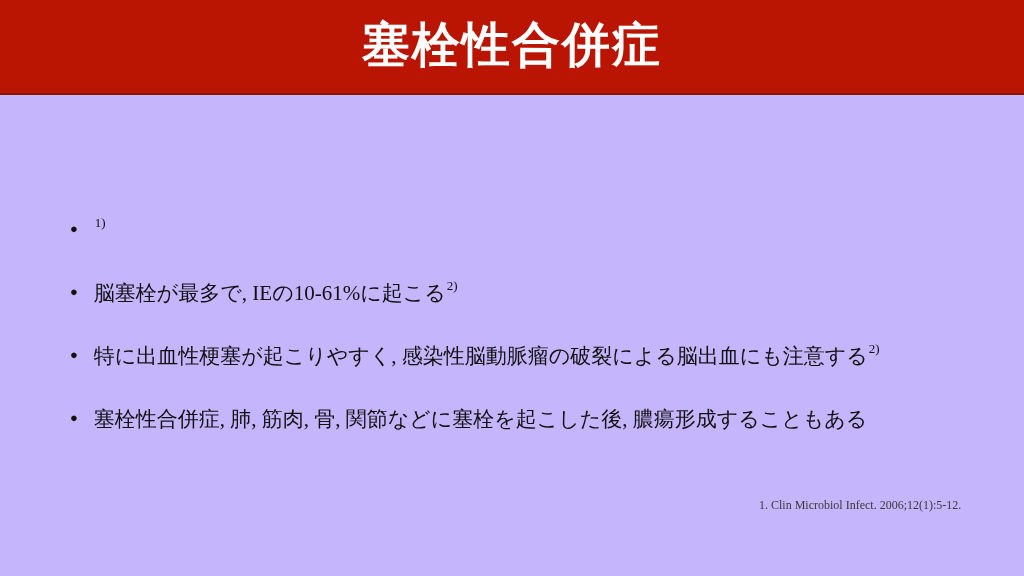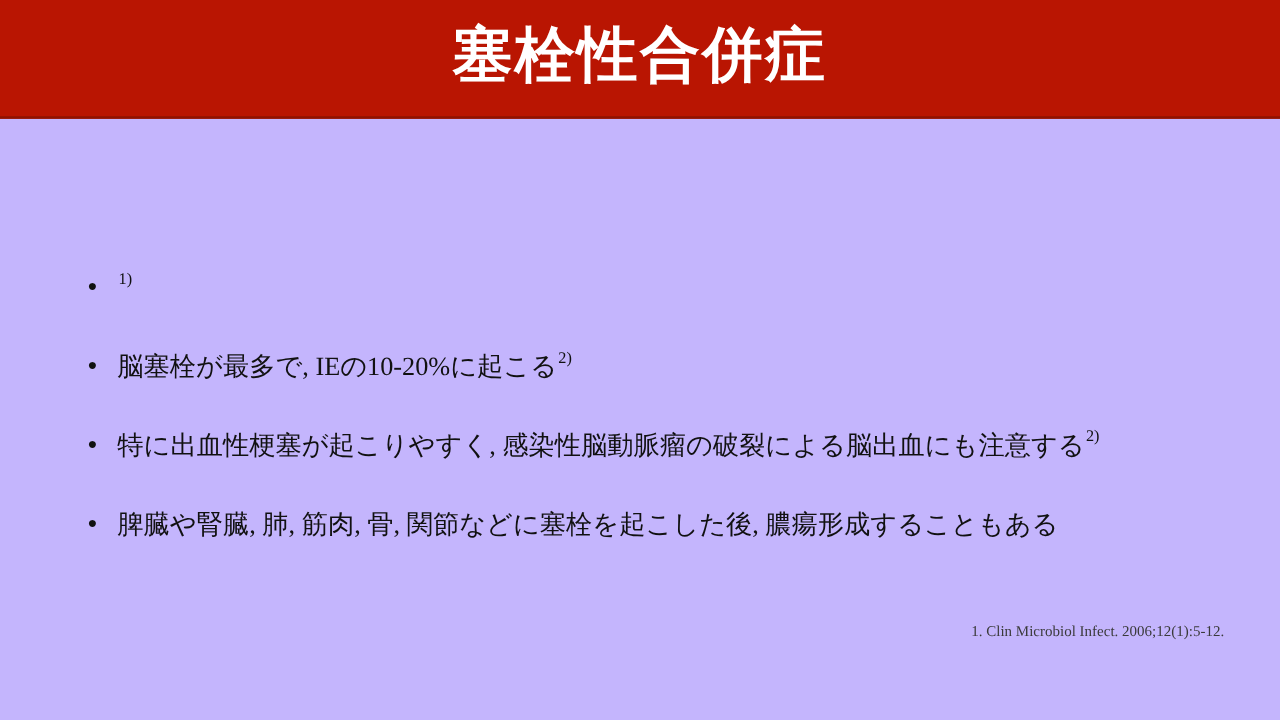--- a/index.html
+++ b/index.html
@@ -63,21 +63,21 @@
   }
   .bullet-sup {
     font-size: 13px;
     vertical-align: super;
     position: relative;
     top: -7px;
     margin-left: 1px;
   }
   .references {
     position: absolute;
-    left: 777px;
+    left: 759px;
     top: 497px;
     font-size: 12px;
     color: #3a3a3a;
     line-height: 17.5px;
     white-space: nowrap;
   }
 </style>
 </head>
 <body>
 
@@ -87,31 +87,31 @@
     <div class="title">塞栓性合併症</div>
   </div>
 
   <ul class="bullets">
     <li>
       <span class="bullet-dot">●</span>
       <span class="bullet-sup">1)</span>
     </li>
     <li>
       <span class="bullet-dot">●</span>
-      <span>脳塞栓が最多で, IEの10-20%に起こる</span>
+      <span>脳塞栓が最多で, IEの10-61%に起こる</span>
       <span class="bullet-sup">2)</span>
     </li>
     <li>
       <span class="bullet-dot">●</span>
       <span>特に出血性梗塞が起こりやすく, 感染性脳動脈瘤の破裂による脳出血にも注意する</span>
       <span class="bullet-sup">2)</span>
     </li>
     <li>
       <span class="bullet-dot">●</span>
-      <span>脾臓や腎臓, 肺, 筋肉, 骨, 関節などに塞栓を起こした後, 膿瘍形成することもある</span>
+      <span>塞栓性合併症, 肺, 筋肉, 骨, 関節などに塞栓を起こした後, 膿瘍形成することもある</span>
       <span class="bullet-sup"></span>
     </li>
   </ul>
 
   <div class="references">
     <div>1. Clin Microbiol Infect. 2006;12(1):5-12.</div>
   </div>
 
 </div>
 

